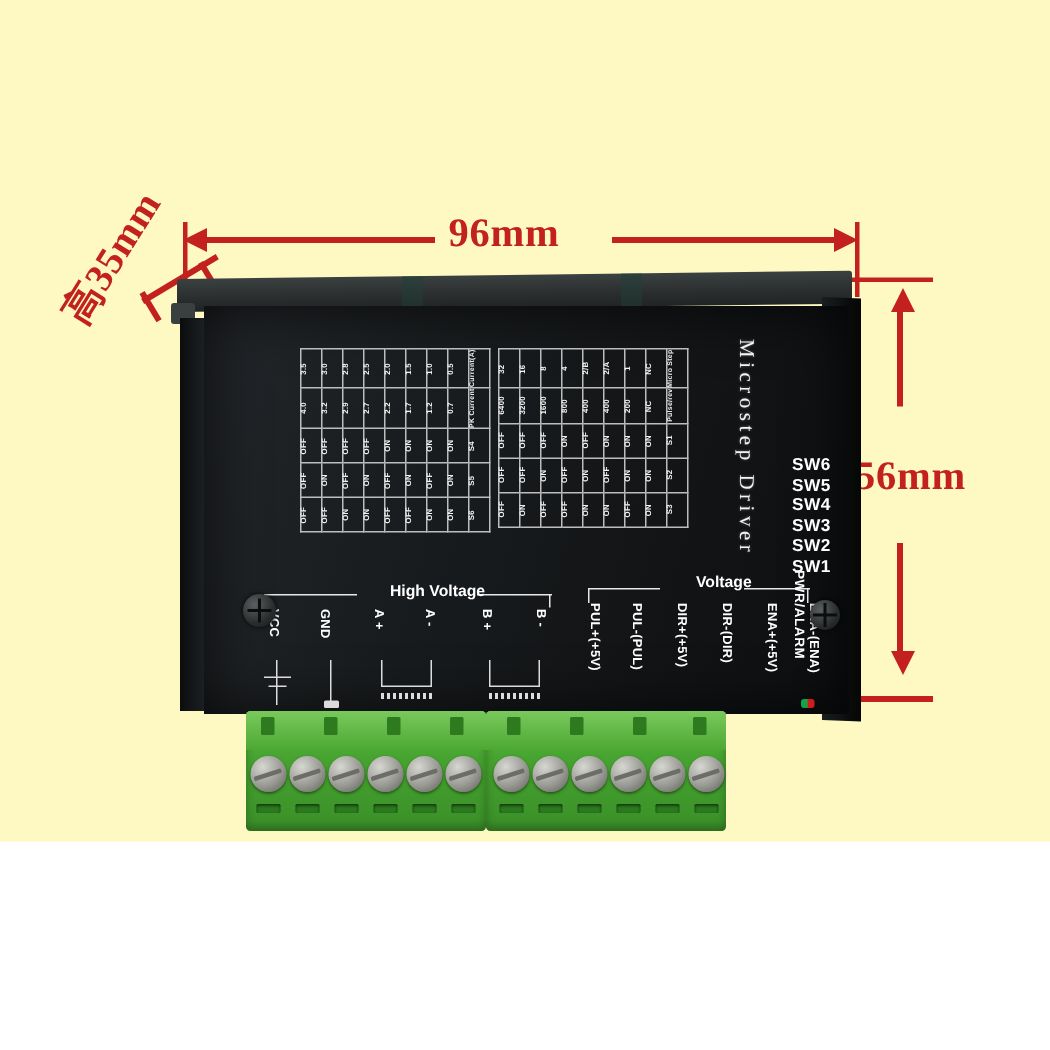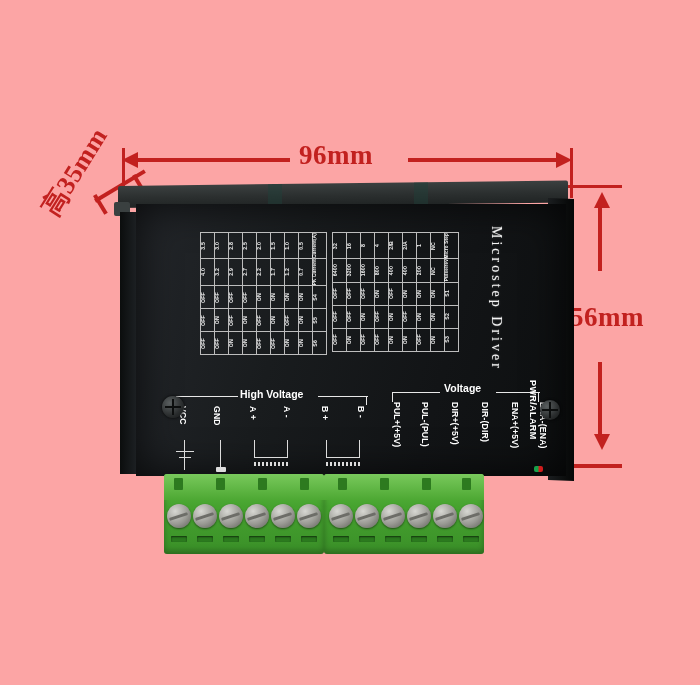--- a/index.html
+++ b/index.html
@@ -1,18 +1,18 @@
 <!DOCTYPE html>
 <html><head>
 <meta charset="utf-8">
 <style>
   html,body{margin:0;padding:0;background:#fff;}
   body{width:700px;height:700px;overflow:hidden;
        font-family:"Liberation Sans",sans-serif;}
-  #stage{position:relative;width:700px;height:685px;background:#fca5a5;}
+  #stage{position:relative;width:700px;height:561px;background:#fef9c3;}
   .dimline{position:absolute;background:#c2211f;}
   .dimtext{position:absolute;color:#c2211f;font-family:"Liberation Serif",serif;
            font-weight:700;letter-spacing:.5px;}
 
   .arrowL,.arrowR,.arrowU,.arrowD{position:absolute;width:0;height:0;}
   .arrowL{border-top:8px solid transparent;border-bottom:8px solid transparent;border-right:16px solid #c2211f;}
   .arrowR{border-top:8px solid transparent;border-bottom:8px solid transparent;border-left:16px solid #c2211f;}
   .arrowU{border-left:8px solid transparent;border-right:8px solid transparent;border-bottom:16px solid #c2211f;}
   .arrowD{border-left:8px solid transparent;border-right:8px solid transparent;border-top:16px solid #c2211f;}
 
@@ -70,21 +70,21 @@
   
   #swlist{position:absolute;left:392px;top:100px;}
   #swlist div{font-size:11.5px;font-weight:700;color:#fff;line-height:13.5px;
               letter-spacing:.3px;}
 
   
   #legend{position:absolute;left:30px;top:176px;width:400px;height:96px;}
   .grpline{position:absolute;border-top:1.4px solid #e8e8e8;}
   .grptick{position:absolute;width:1.4px;background:#e8e8e8;}
   .grplabel{position:absolute;font-size:10.5px;font-weight:700;color:#fff;
-            font-family:"Liberation Sans",sans-serif;}
+            font-family:"Liberation Sans",sans-serif;margin-left:20px;}
   .pin{position:absolute;writing-mode:vertical-rl;font-size:8.6px;font-weight:700;
        color:#fff;letter-spacing:.2px;white-space:nowrap;}
   .pwr{position:absolute;writing-mode:vertical-rl;font-size:9px;font-weight:700;
        color:#fff;letter-spacing:.4px;}
 
   
   .glyph{position:absolute;}
   .glyph i{position:absolute;background:#dcdcdc;display:block;}
 
   
@@ -457,20 +457,28 @@
               </td>
             <td>
                 <span class="vtxt">S3</span>
               </td>
           </tr>
         </tbody>
       </table>
 
       <div id="brand">Microstep Driver</div>
 
+      <div id="swlist">
+        <div>SW6</div>
+        <div>SW5</div>
+        <div>SW4</div>
+        <div>SW3</div>
+        <div>SW2</div>
+        <div>SW1</div>
+      </div>
 
       <div id="legend">
 
         <div class="grpline" style="left:10px;top:16px;width:62px;"></div>
         <div class="grpline" style="left:152px;top:16px;width:50px;"></div>
         <div class="grptick" style="left:10px;top:16px;height:9px;"></div>
         <div class="grptick" style="left:200px;top:16px;height:9px;"></div>
         <div class="grplabel" style="left:74px;top:8px;">High Voltage</div>
 
         <div class="grpline" style="left:226px;top:12px;width:48px;"></div>

